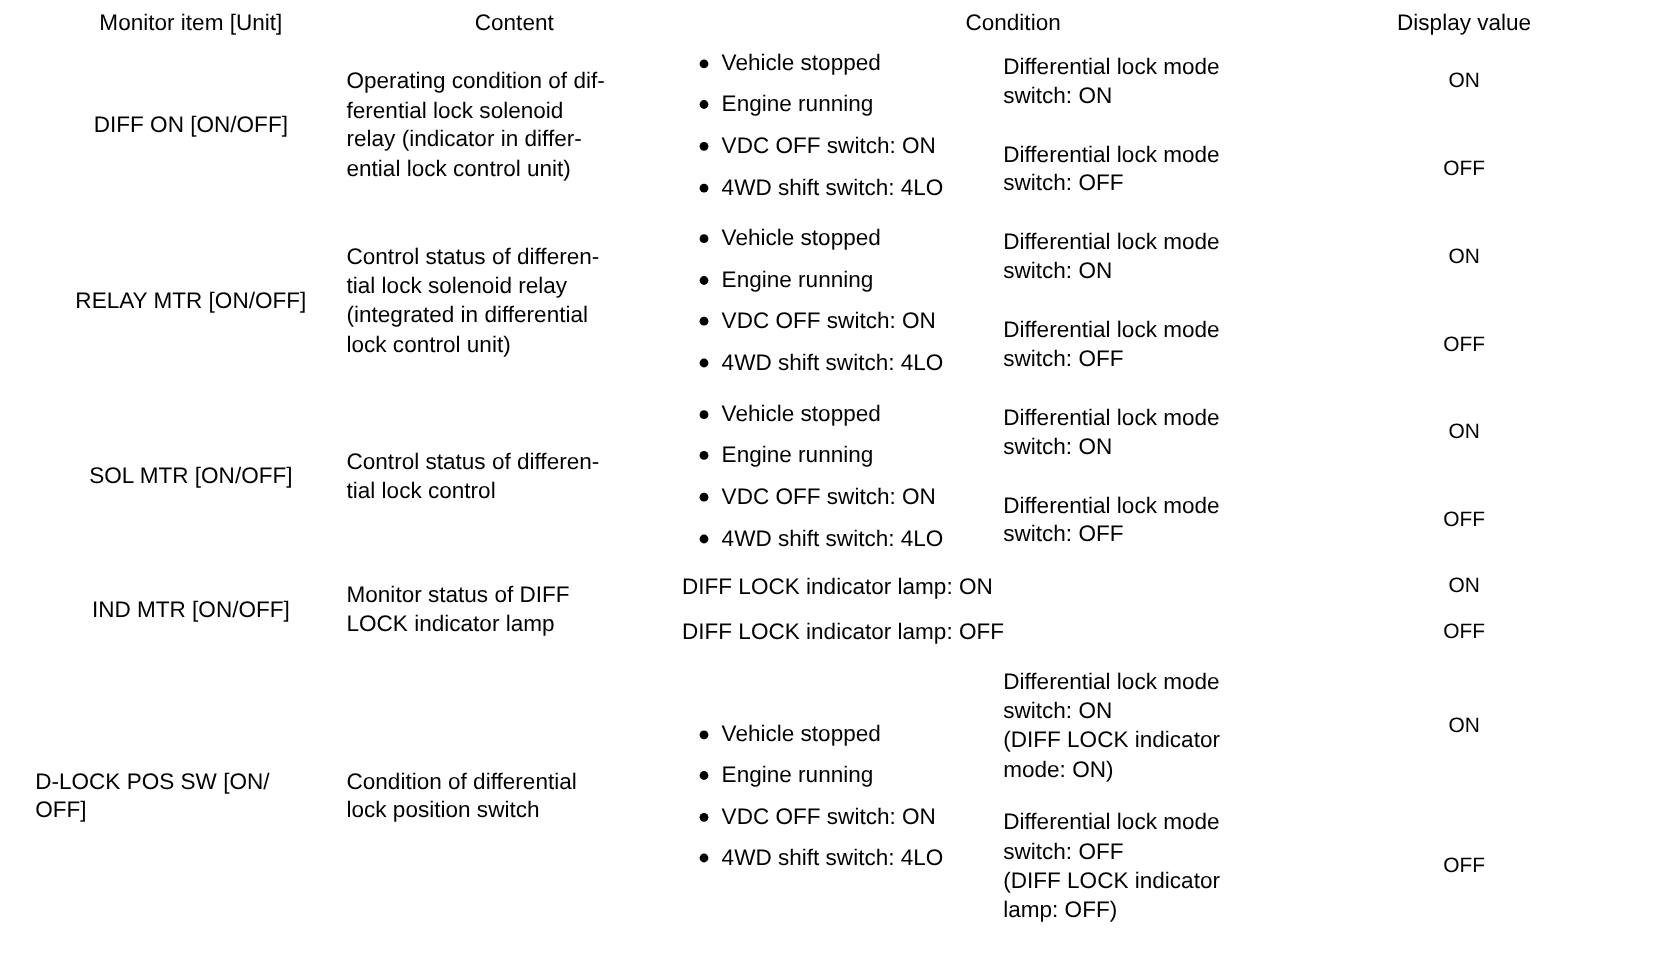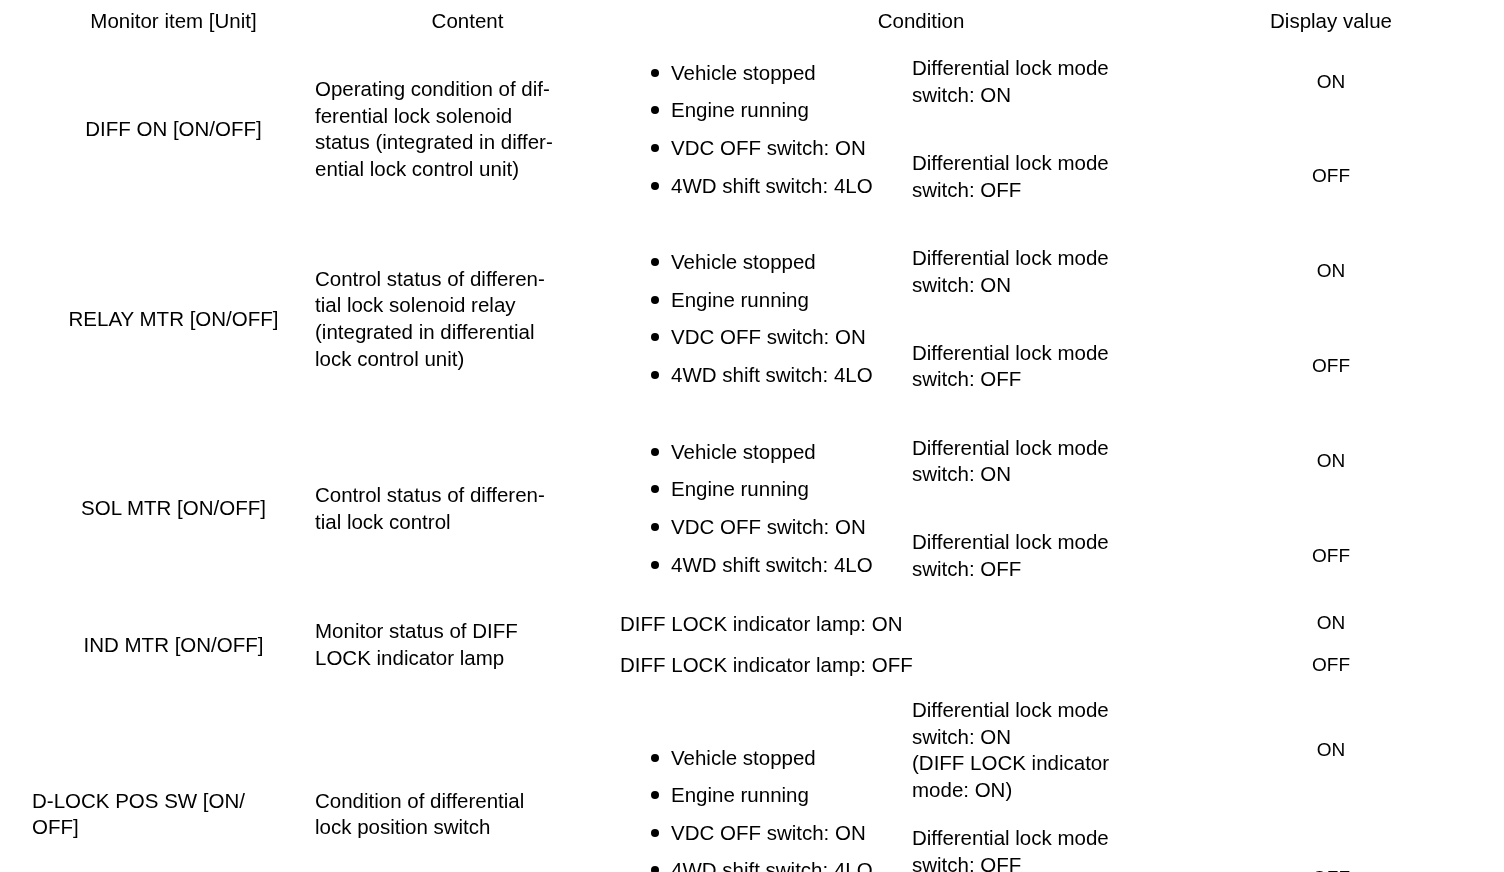--- a/index.html
+++ b/index.html
@@ -56,21 +56,21 @@
   .lft { text-align: left; }
 
   th.hd {
     text-align: center;
     padding: 10px 6px 11px 6px;
     font-size: 20.5px;
   }
 
   ul.conds {
     list-style: none;
-    margin: 15px;
+    margin: 0;
     padding: 2px 0 2px 4px;
   }
   ul.conds li {
     position: relative;
     padding-left: 22px;
     margin: 0 0 11px 0;
     white-space: nowrap;
     font-size: 20.5px;
   }
   ul.conds li:last-child { margin-bottom: 0; }
@@ -107,21 +107,21 @@
         <th class="hd top-thick bot-thin">Display value</th>
       </tr>
     </thead>
     <tbody>
 
       <tr>
         <td rowspan="2" class="ctr cell-pad vr-r" style="height:74px;">DIFF ON [ON/OFF]</td>
         <td rowspan="2" class="lft cell-pad vr-r txt-lines">
           <span class="ln">Operating condition of dif-</span>
           <span class="ln">ferential lock solenoid</span>
-          <span class="ln">status (integrated in differ-</span>
+          <span class="ln">relay (indicator in differ-</span>
           <span class="ln">ential lock control unit)</span>
         </td>
         <td rowspan="2" class="lft vr-r" style="padding:8px 10px;">
           <ul class="conds">
             <li><span class="bullet"></span><span>Vehicle stopped</span></li>
             <li><span class="bullet"></span><span>Engine running</span></li>
             <li><span class="bullet"></span><span>VDC OFF switch: ON</span></li>
             <li><span class="bullet"></span><span>4WD shift switch: 4LO</span></li>
           </ul>
         </td>

